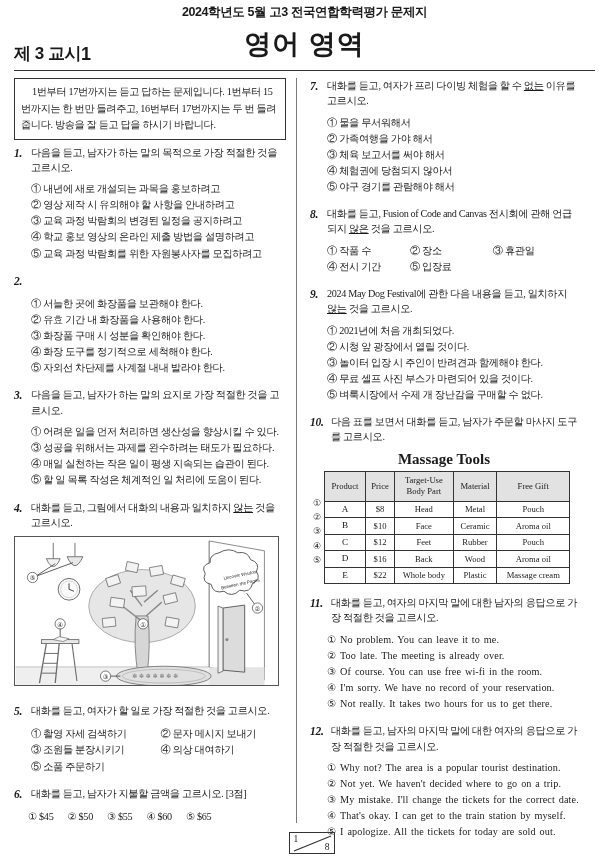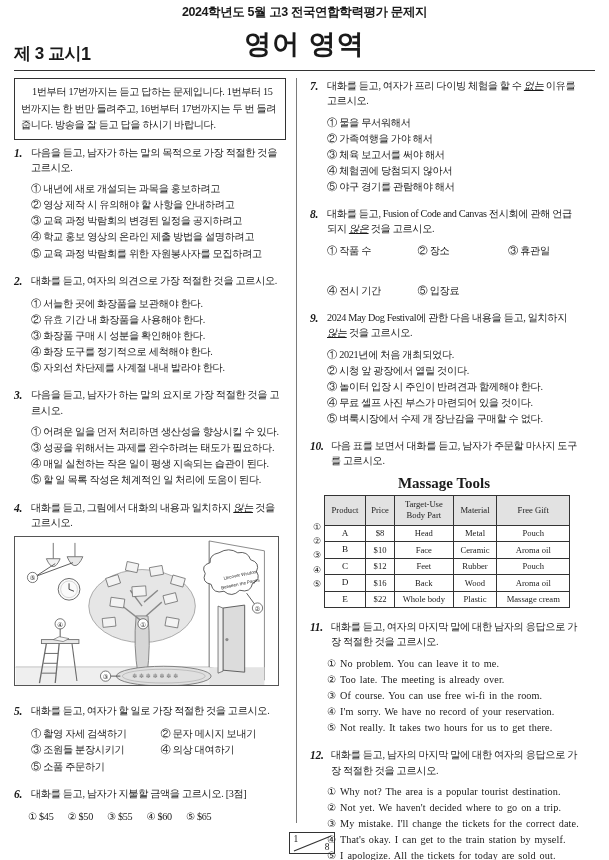--- a/index.html
+++ b/index.html
@@ -59,26 +59,26 @@
   .q { margin-bottom:11px; }
   .q-head { display:flex; align-items:flex-start; font-size:10.2px; line-height:1.5; }
   .q-num {
     font-family:"Liberation Serif","DejaVu Serif",serif;
     font-weight:bold; font-style:italic;
     font-size:11.5px; min-width:17px; flex:0 0 auto;
     letter-spacing:-0.3px;
   }
   .q-num.wide { min-width:21px; }
   .q-text { letter-spacing:-0.35px; }
-  .u { text-decoration:underline;font-style:italic; }
+  .u { text-decoration:underline; }
   .choices { margin-top:6px; padding-left:17px; }
   .choice { font-size:10.2px; line-height:1.58; letter-spacing:-0.3px; white-space:nowrap; }
   .choices.en .choice { letter-spacing:0.1px; word-spacing:1.2px; }
   .choices.grid2 { display:grid; grid-template-columns: 1fr 1fr; column-gap:4px; }
-  .choices.grid3 { display:grid; grid-template-columns: 0.95fr 0.95fr 1fr; column-gap:2px;gap:24px; }
+  .choices.grid3 { display:grid; grid-template-columns: 0.95fr 0.95fr 1fr; column-gap:2px; }
   .choices.inline { display:flex; gap:14px; padding-left:14px; }
   .choices.inline .choice { white-space:nowrap; }
 
   
   .illus { border:1px solid #555; margin:6px 0 2px 0; background:#fff; }
 
   
   .tbl-title {
     text-align:center; font-weight:bold; font-size:15px;
     margin:6px 0 3px 0; font-family:"Liberation Serif","DejaVu Serif",serif;
@@ -136,21 +136,20 @@
           <div class="choice">② 영상 제작 시 유의해야 할 사항을 안내하려고</div>
           <div class="choice">③ 교육 과정 박람회의 변경된 일정을 공지하려고</div>
           <div class="choice">④ 학교 홍보 영상의 온라인 제출 방법을 설명하려고</div>
           <div class="choice">⑤ 교육 과정 박람회를 위한 자원봉사자를 모집하려고</div>
         </div>
       </div>
 
       <div class="q">
         <div class="q-head">
           <span class="q-num">2.</span>
-          <span class="q-text">대화를 듣고, 여자의 의견으로 가장 적절한 것을 고르시오.</span>
         </div>
         <div class="choices">
           <div class="choice">① 서늘한 곳에 화장품을 보관해야 한다.</div>
           <div class="choice">② 유효 기간 내 화장품을 사용해야 한다.</div>
           <div class="choice">③ 화장품 구매 시 성분을 확인해야 한다.</div>
           <div class="choice">④ 화장 도구를 정기적으로 세척해야 한다.</div>
           <div class="choice">⑤ 자외선 차단제를 사계절 내내 발라야 한다.</div>
         </div>
       </div>
 

